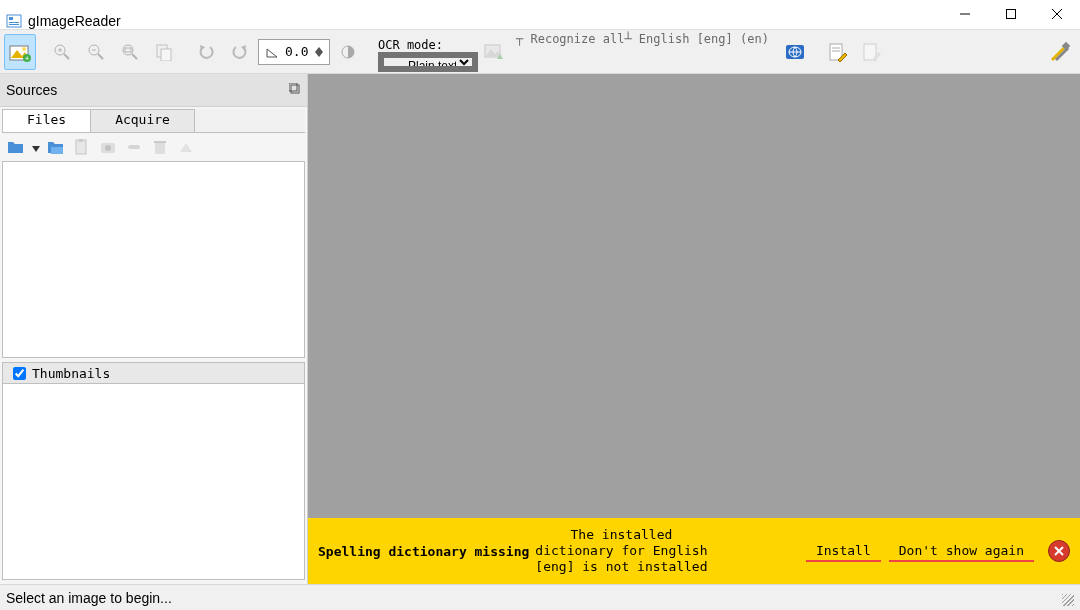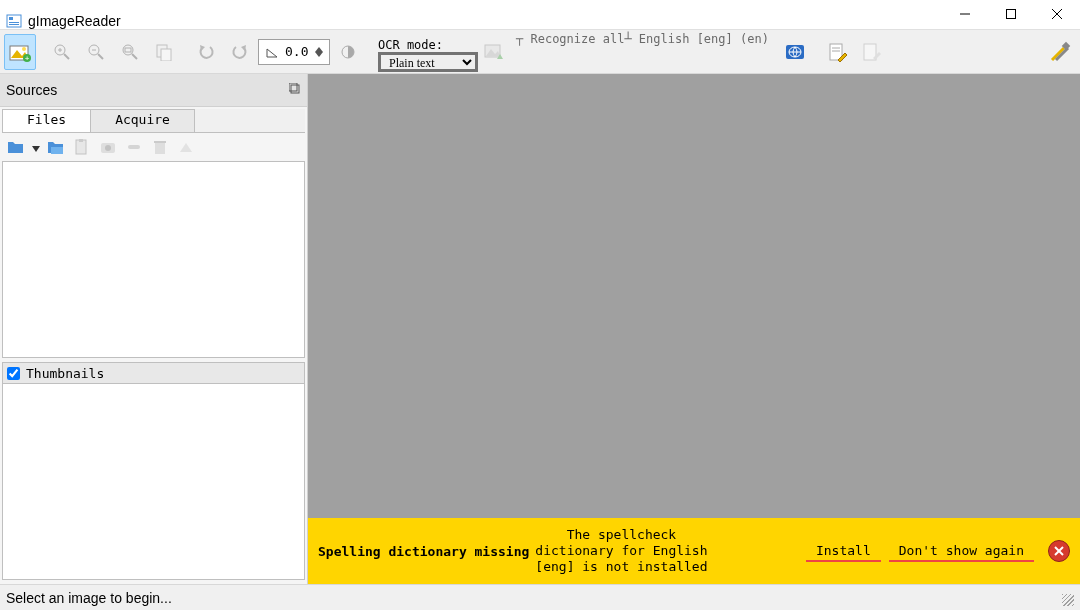--- a/index.html
+++ b/index.html
@@ -10,35 +10,35 @@
   .titlebar .spacer{flex:1}
   .winbtn{width:46px;height:30px;display:flex;align-items:center;justify-content:center}
   .winbtn svg{width:12px;height:12px}
   .toolbar{height:44px;background:#f0f0f0;border-bottom:1px solid #d8d8d8;display:flex;align-items:center;padding:0 4px;gap:2px}
   .tbtn{width:32px;height:36px;display:flex;align-items:center;justify-content:center;border:1px solid transparent;border-radius:2px}
   .tbtn.active{background:#bfe4ff;border-color:#7ac0f5}
   .tbtn.disabled{opacity:.45}
   .tsep{width:6px}
   .zoombox{height:26px;border:1px solid #a0a0a0;background:#fff;display:flex;align-items:center;padding:0 6px;width:72px;font-family:monospace}
   .ocrblock{display:flex;flex-direction:column;justify-content:flex-end;height:40px;font-family:monospace;font-size:12px;margin-left:4px}
-  .ocrsel{border:3px solid #737373;background:#efefef;height:20px;font-family:Liberation Serif, serif;font-size:12px;padding-left:4px;width:100px}
+  .ocrsel{border:6px solid #737373;background:#efefef;height:20px;font-family:Liberation Sans, sans-serif;font-size:12px;padding-left:20px;width:100px}
   .recogblock{display:flex;flex-direction:row;justify-content:center;height:40px;font-family:monospace;font-size:12px;color:#6a6a6a;margin-left:6px}
   .recogblock span{white-space:pre}
   .toolbar .grow{flex:1}
   .body{display:flex;height:calc(610px - 30px - 44px - 26px)}
   .sidebar{width:308px;background:#f5f5f5;border-right:1px solid #d0d0d0;display:flex;flex-direction:column}
   .panelhdr{height:24px;background:#e2e2e2;display:flex;align-items:center;padding:16px 6px;font-size:14px;border-bottom:1px solid #d0d0d0}
   .panelhdr .grow{flex:1}
   .tabs{height:24px;display:flex;border-bottom:1px solid #bfbfbf;background:#f0f0f0;margin:2px 2px 0 2px;font-family:monospace;font-size:13px}
   .tab{padding:2px 24px;border:1px solid #bfbfbf;border-bottom:none;background:#e8e8e8;margin-right:-1px}
   .tab.active{background:#fff}
   .filetb{height:28px;display:flex;align-items:center;gap:6px;padding:2px 6px}
   .filetb .mini{width:20px;height:20px;display:flex;align-items:center;justify-content:center}
   .listbox{flex:1;margin:0 2px 4px 2px;background:#fff;border:1px solid #bfbfbf}
-  .thumbhdr{height:22px;display:flex;align-items:center;background:#e8e8e8;border:1px solid #bfbfbf;margin:0 2px;font-family:monospace;font-size:13px;padding-left:4px}
+  .thumbhdr{height:22px;display:flex;align-items:center;background:#e8e8e8;border:1px solid #bfbfbf;margin:0 2px;font-family:monospace;font-size:13px;padding-left:10px}
   .thumbhdr input{margin-right:6px}
   .thumbbox{flex:1;margin:0 2px 4px 2px;background:#fff;border:1px solid #bfbfbf;border-top:none}
   .canvas{flex:1;background:#a0a0a0;display:flex;flex-direction:column}
   .canvas .view{flex:1}
   .notice{height:66px;background:#ffd500;display:flex;align-items:center;padding:0 10px;font-family:monospace;font-size:13px}
   .notice .bold{font-weight:bold}
   .notice .msg{margin-left:6px;line-height:1.25;text-align:center}
   .notice .grow{flex:1}
   .notice .nbtn{border:none;border-bottom:2px solid #ef4444;background:transparent;font-family:monospace;font-size:13px;padding:2px 10px;margin:0 4px}
   .notice .xbtn{width:22px;height:22px;border-radius:50%;background:#d63b2e;display:flex;align-items:center;justify-content:center;margin-left:10px;border:1px solid #8f2318}
@@ -263,21 +263,21 @@
       <span>Thumbnails</span>
     </div>
     <div class="thumbbox"></div>
   </div>
 
   <div class="canvas">
     <div class="view"></div>
     <div class="notice">
       <span class="bold">Spelling dictionary missing</span>
       <span class="msg">
-        <span>The spellcheck</span><br>
+        <span>The installed</span><br>
         <span>dictionary for English</span><br>
         <span>[eng] is not installed</span>
       </span>
       <div class="grow"></div>
       <button class="nbtn">Install</button>
       <button class="nbtn">Don't show again</button>
       <div class="xbtn">
           <svg width="12" height="12" viewBox="0 0 12 12">
             <line x1="2" y1="2" x2="10" y2="10" stroke="#fff" stroke-width="2"></line>
             <line x1="10" y1="2" x2="2" y2="10" stroke="#fff" stroke-width="2"></line>

